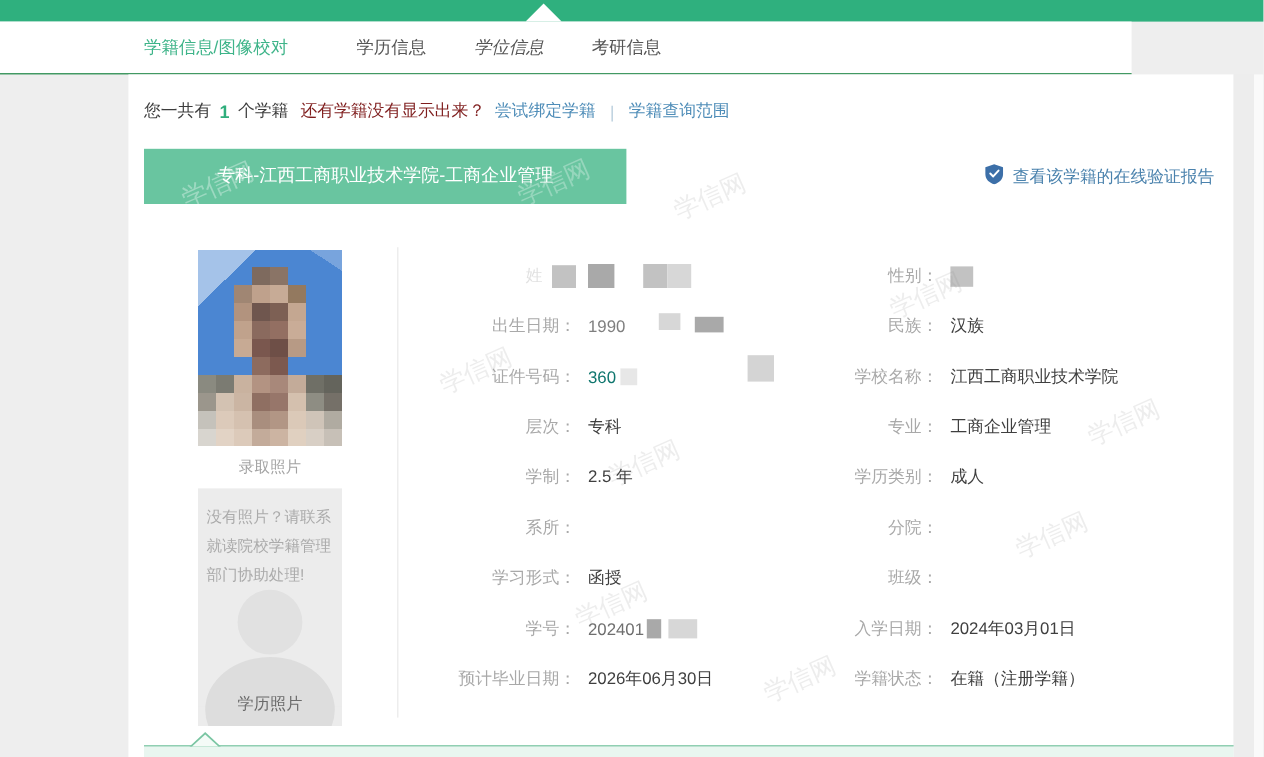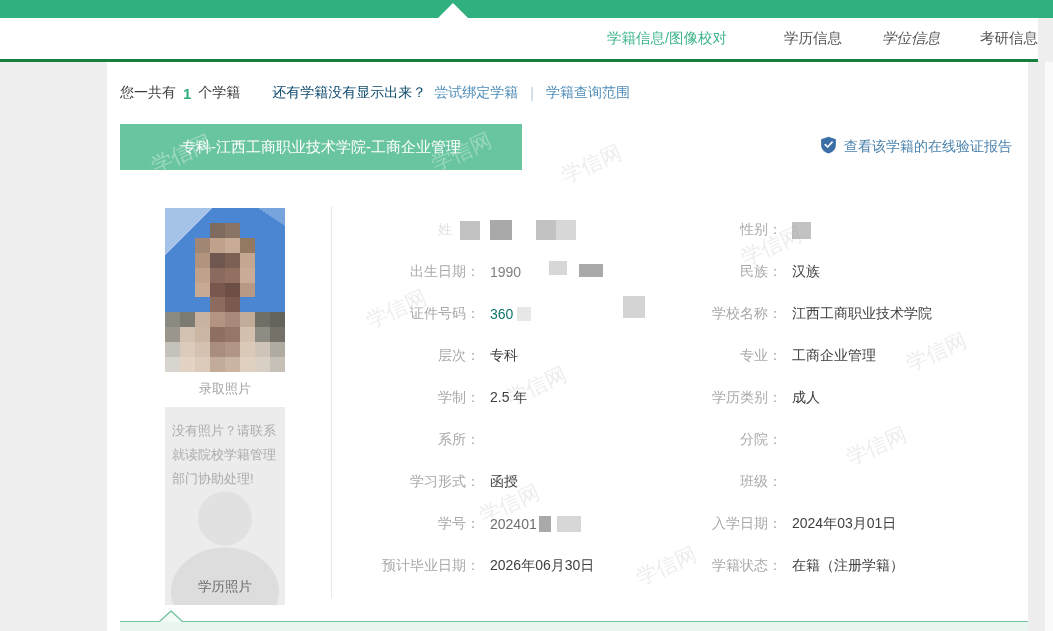--- a/index.html
+++ b/index.html
@@ -6,37 +6,37 @@
   html,body { width:1053px; height:631px; overflow:hidden;
     font-family:"Liberation Sans","DejaVu Sans",sans-serif; background:#eeeeee; }
   .stage { position:relative; width:1053px; height:631px; background:#eeeeee; }
 
   
   .topbar { position:absolute; left:0; top:0; width:1053px; height:18px; background:#2fb07e; }
   .topbar-notch { position:absolute; left:438px; top:3px; width:0; height:0;
     border-left:15px solid transparent; border-right:15px solid transparent; border-bottom:15px solid #ffffff; }
 
   
-  .nav { position:absolute; left:0; top:18px; width:1038px; height:44px; background:#ffffff;
-    border-bottom:3px solid #15803d; display:flex; align-items:center;justify-content:flex-end; }
+  .nav { position:absolute; left:0; top:18px; width:943px; height:44px; background:#ffffff;
+    border-bottom:1px solid #15803d; display:flex; align-items:center; }
   .nav .tab { margin-left:0; font-size:14.5px; color:#555555; cursor:pointer; white-space:nowrap; }
   .nav .tab.t0 { margin-left:120px; color:#3eb489; }
   .nav .tab.t1 { margin-left:57px; }
   .nav .tab.t2 { margin-left:40px;font-style:italic; }
   .nav .tab.t3 { margin-left:40px; }
 
   
   .card { position:absolute; left:107px; top:62px; width:921px; height:569px; background:#ffffff; }
   .right-gutter { position:absolute; left:1028px; top:62px; width:25px; height:569px; background:#ededed; }
   .scrollbar { position:absolute; left:1045px; top:62px; width:8px; height:569px; background:#fafafa; }
 
   
   .summary { position:absolute; left:120px; top:83px; height:20px; display:flex; align-items:center; font-size:14px; color:#3c3c3c; }
   .summary .count { color:#2fae7c; font-weight:bold; margin:0 7px; font-size:15px; }
-  .summary .question { margin-left:32px; color:#0c4a6e; }
+  .summary .question { margin-left:10px; color:#7f1d1d; }
   .summary a { color:#4f8db8; text-decoration:none; margin-left:8px; cursor:pointer; }
   .summary .sep { color:#b9cedd; margin-left:12px; margin-right:4px; }
 
   
   .banner { position:absolute; left:120px; top:124px; width:402px; height:46px; background:#69c5a0;
     color:#ffffff; font-size:15px; line-height:46px; text-align:center; overflow:hidden; }
 
   
   .verify { position:absolute; left:820px; top:136px; display:flex; align-items:center; cursor:pointer; }
   .verify svg { width:17px; height:18px; }

